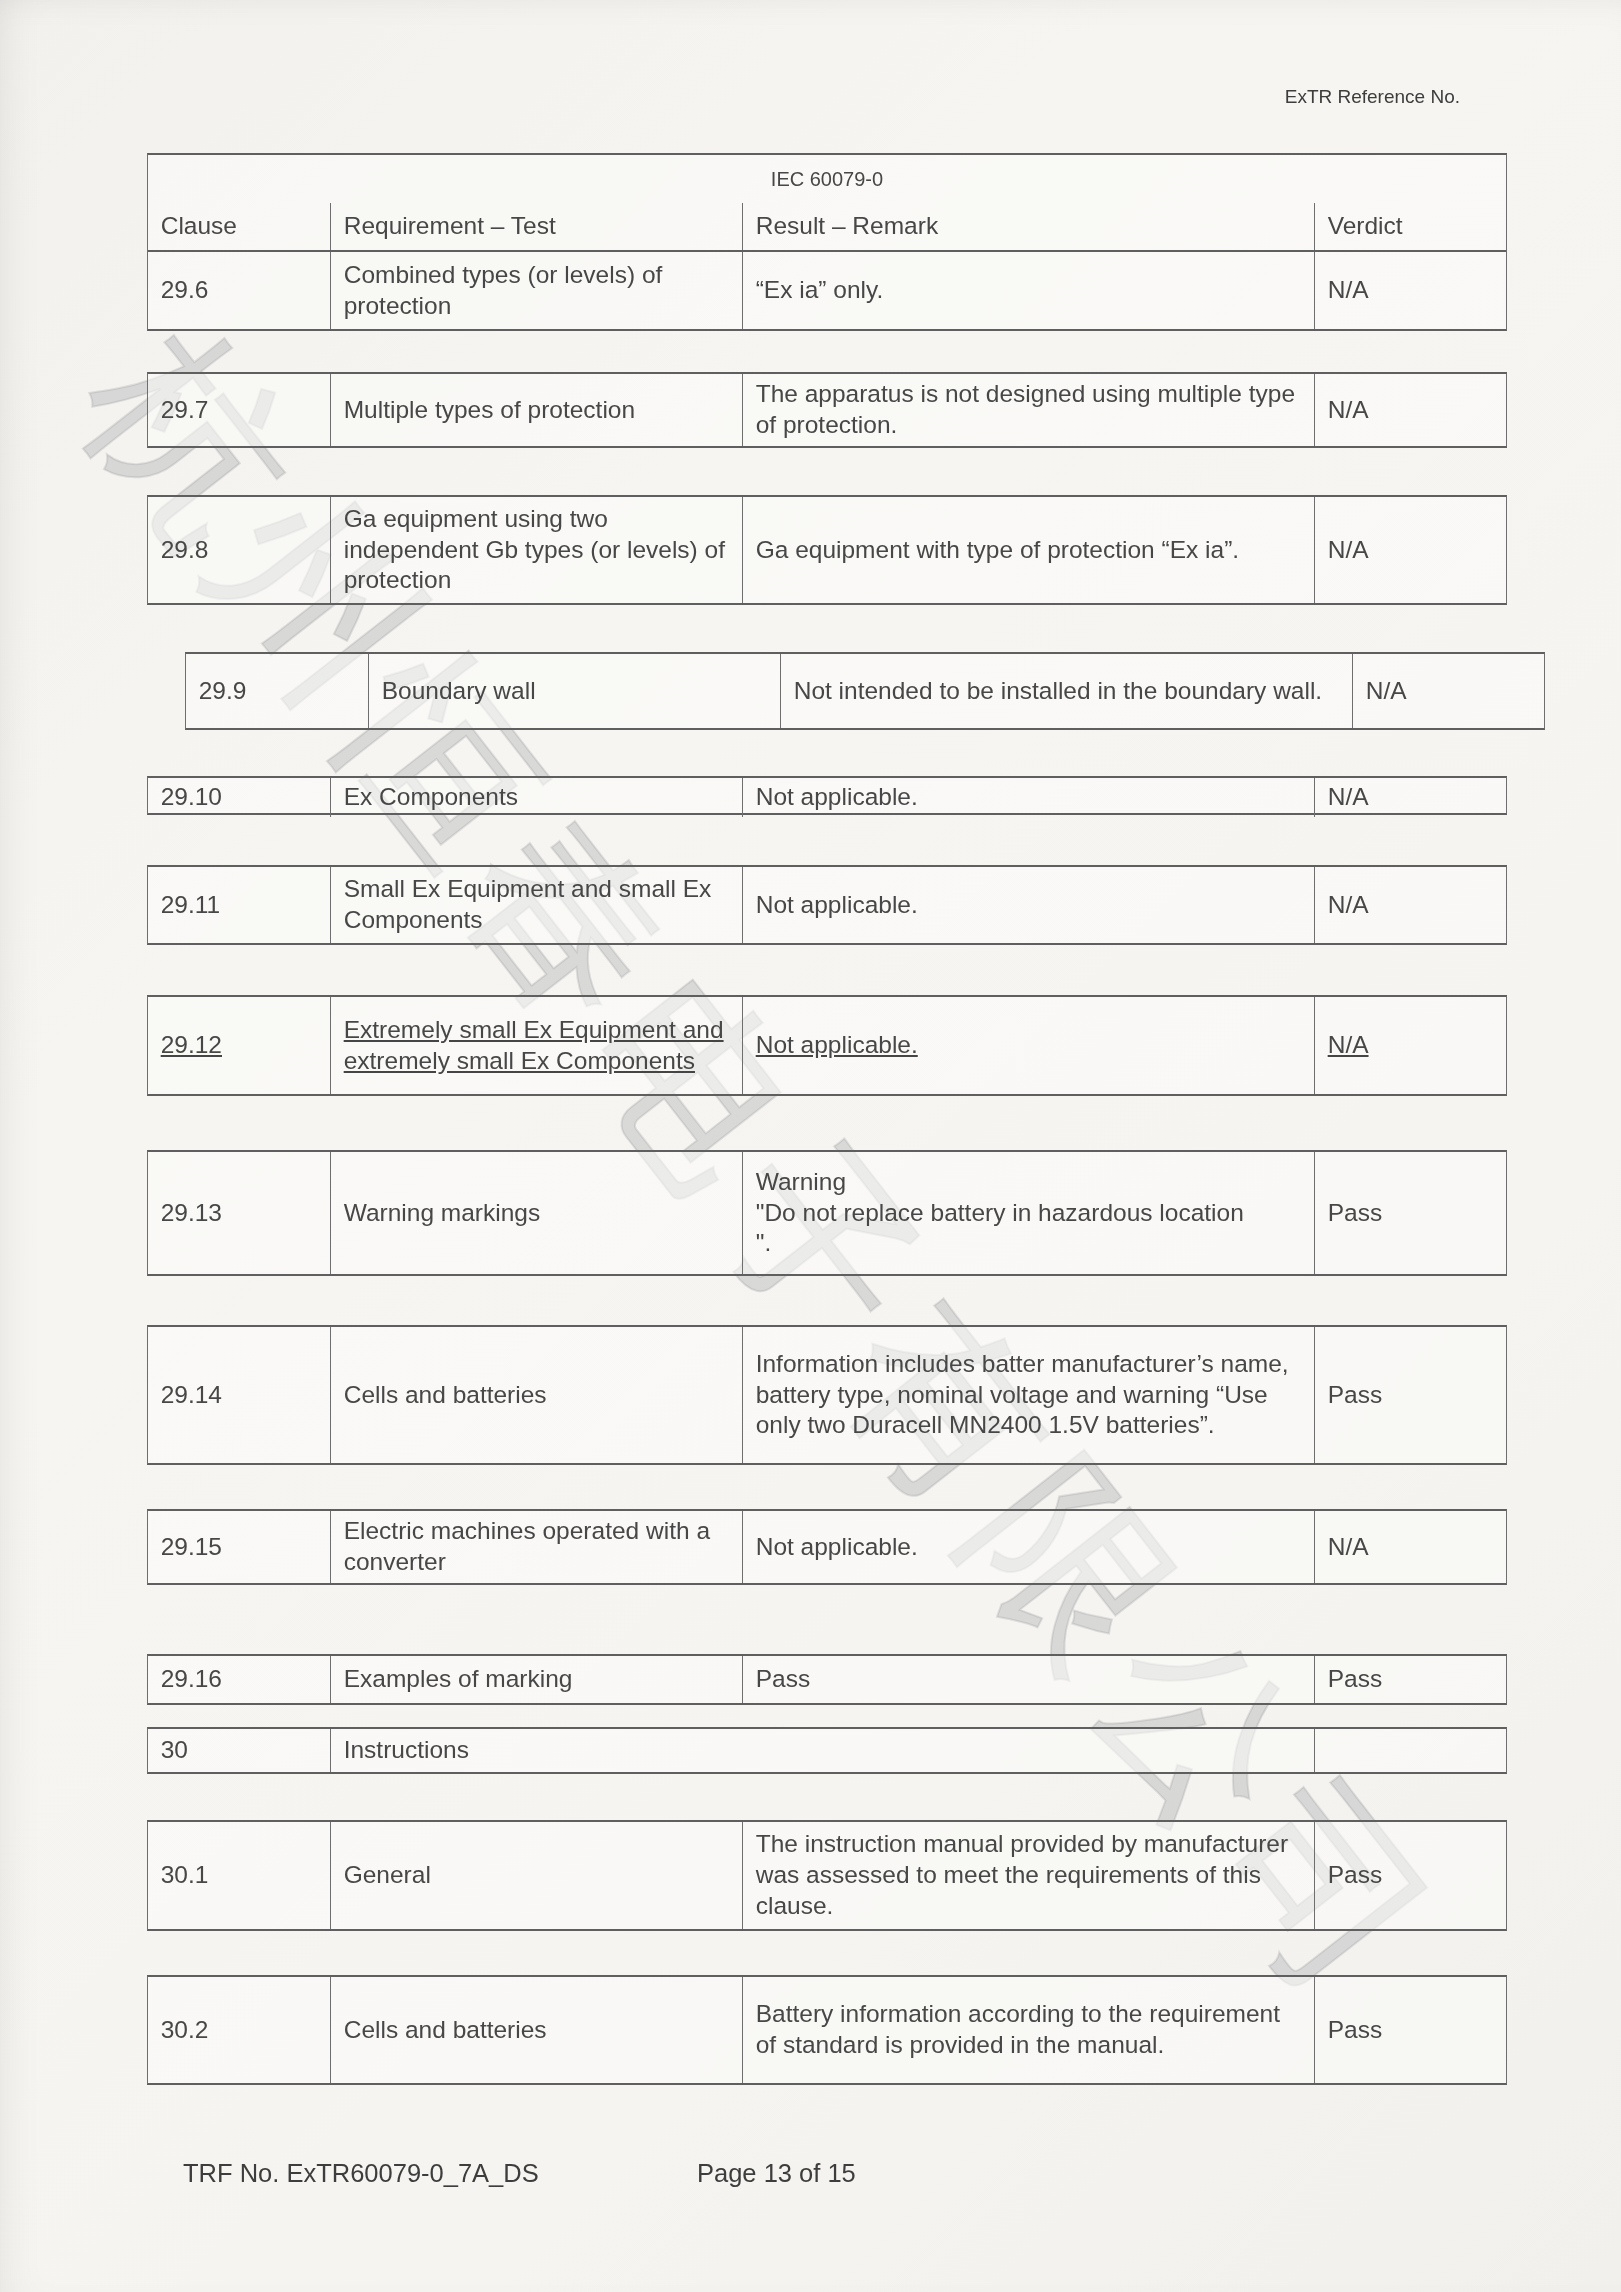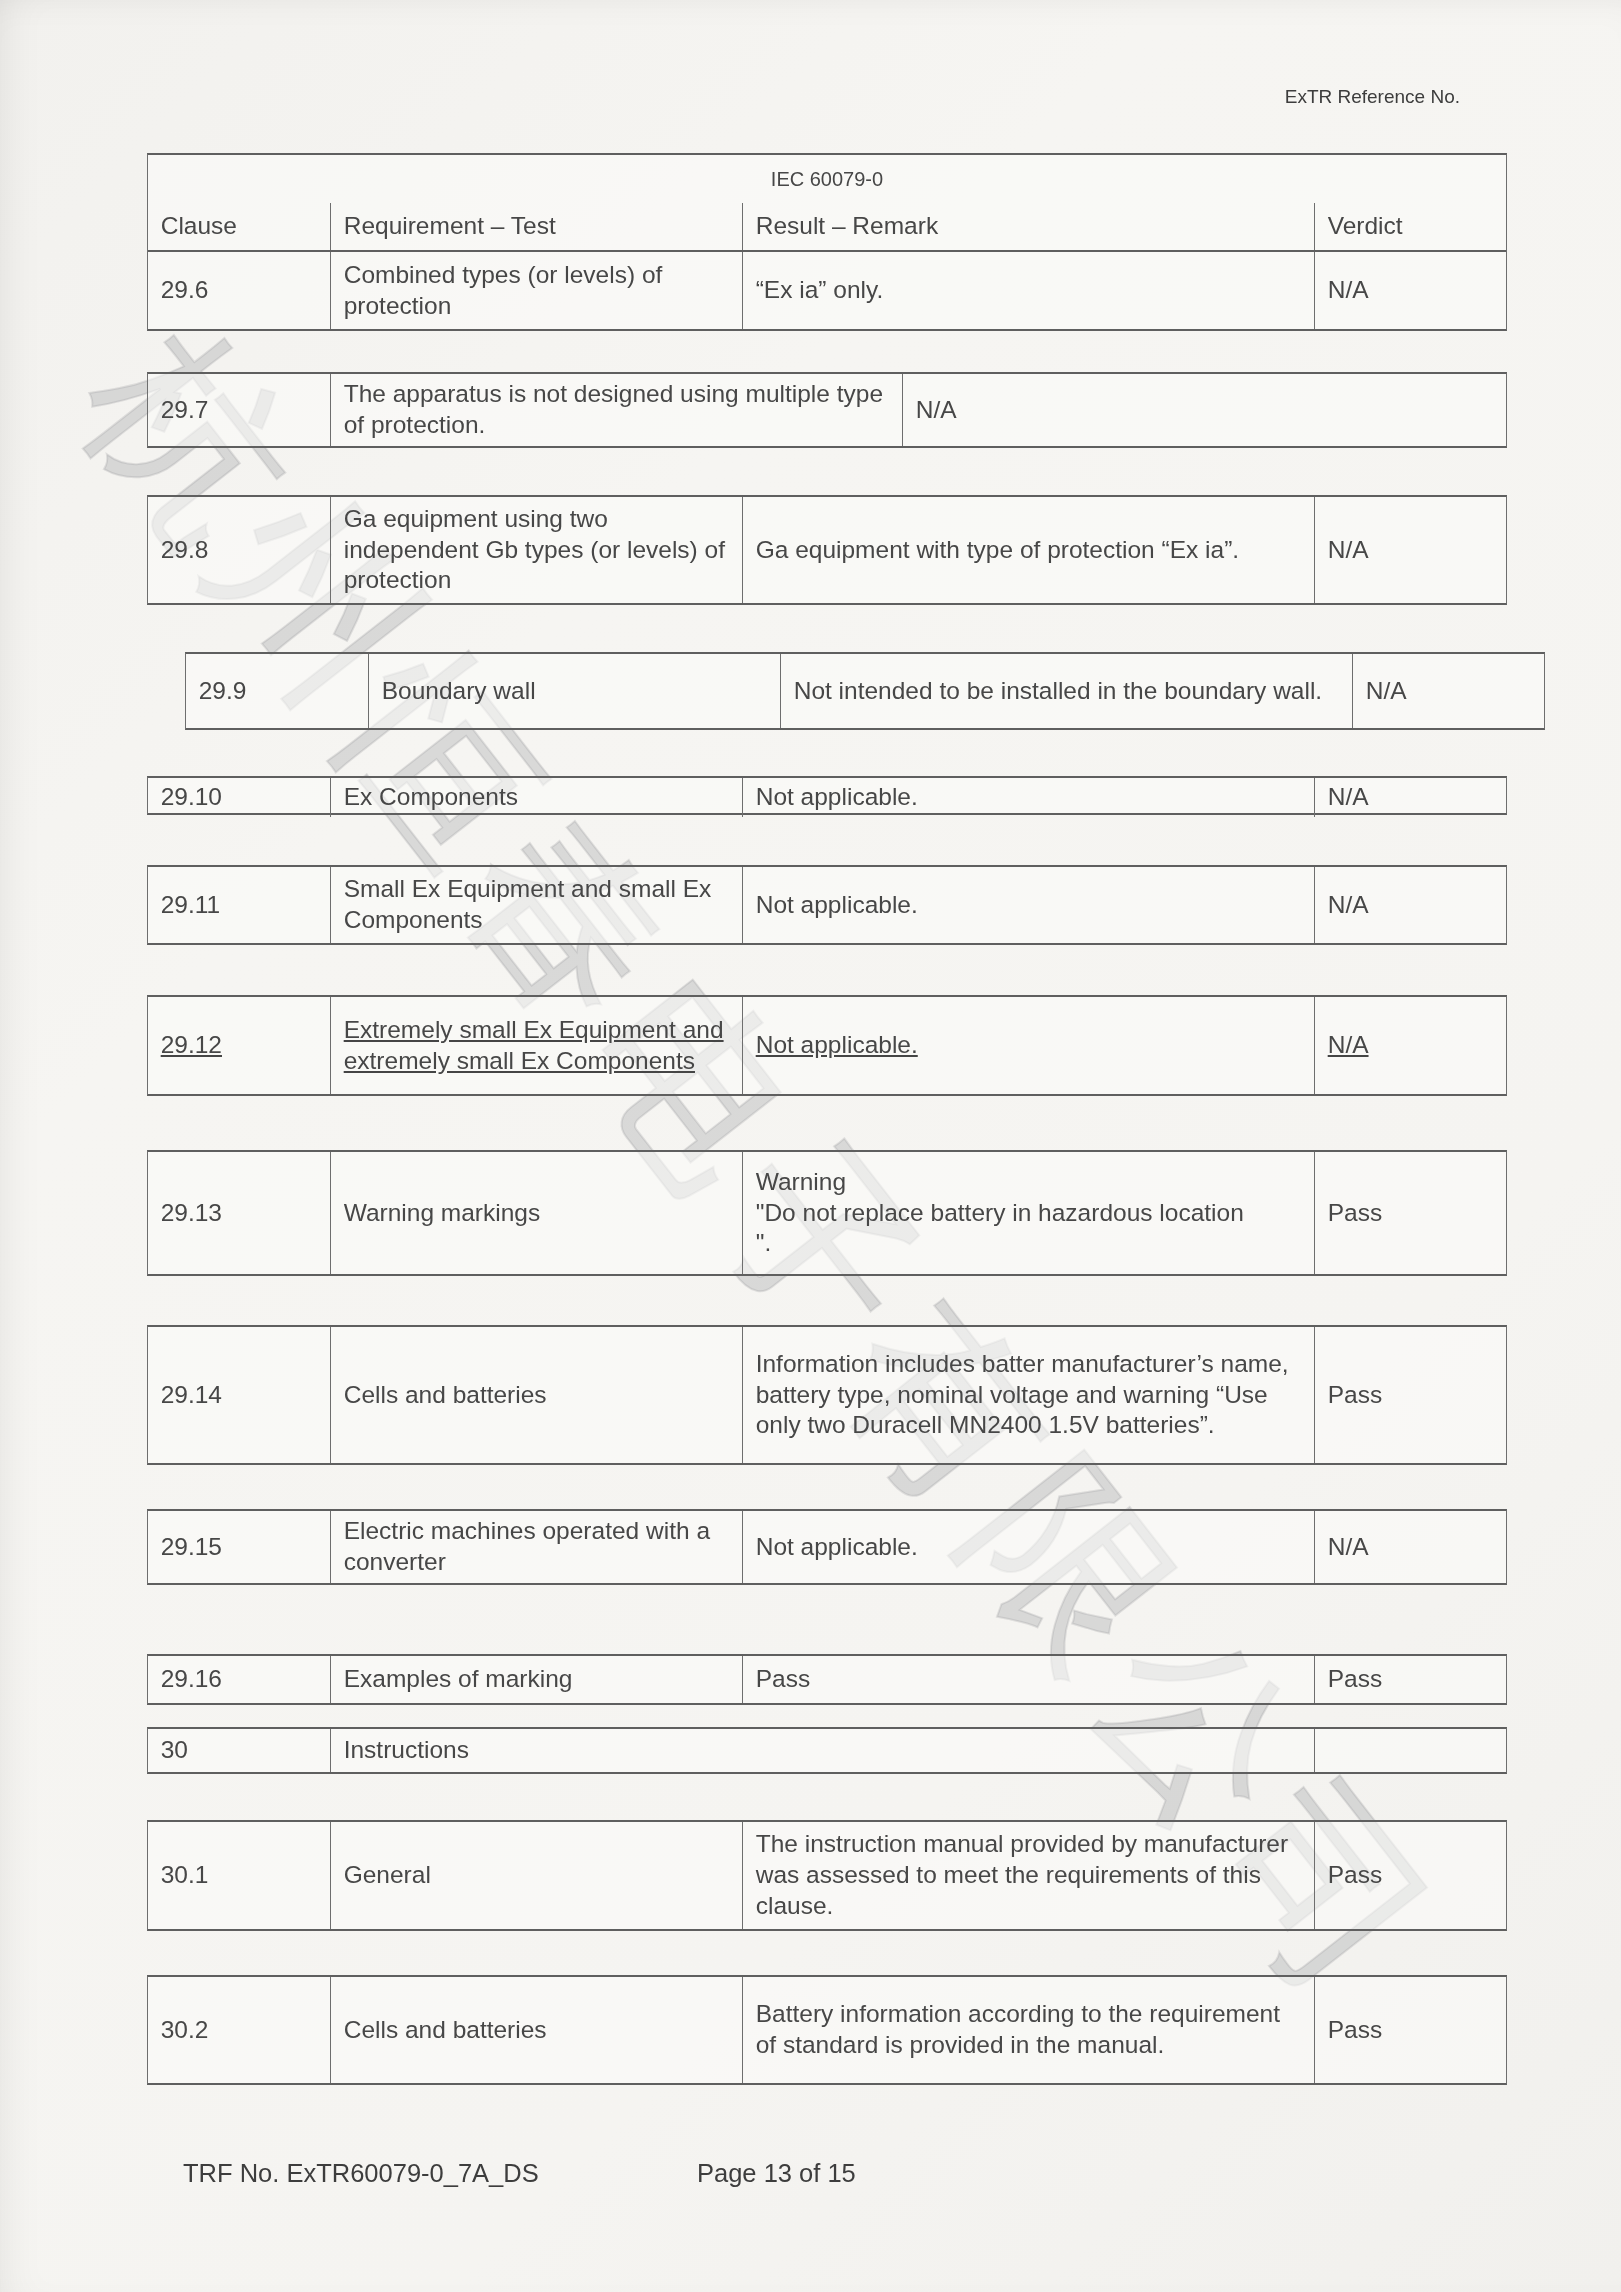--- a/index.html
+++ b/index.html
@@ -93,20 +93,21 @@
       <div class="cell c-clause">29.6</div>
       <div class="cell c-req">Combined types (or levels) of protection</div>
       <div class="cell c-res">“Ex ia” only.</div>
       <div class="cell c-verdict">N/A</div>
     </div>
   </div>
 
   <div class="tbl" style="top:372px;height:76px;">
     <div class="trow">
       <div class="cell c-clause">29.7</div>
+      <div class="cell c-req">Multiple types of protection</div>
       <div class="cell c-res">The apparatus is not designed using multiple type of protection.</div>
       <div class="cell c-verdict">N/A</div>
     </div>
   </div>
 
   <div class="tbl" style="top:495px;height:110px;">
     <div class="trow">
       <div class="cell c-clause">29.8</div>
       <div class="cell c-req">Ga equipment using two independent Gb types (or levels) of protection</div>
       <div class="cell c-res">Ga equipment with type of protection “Ex ia”.</div>

